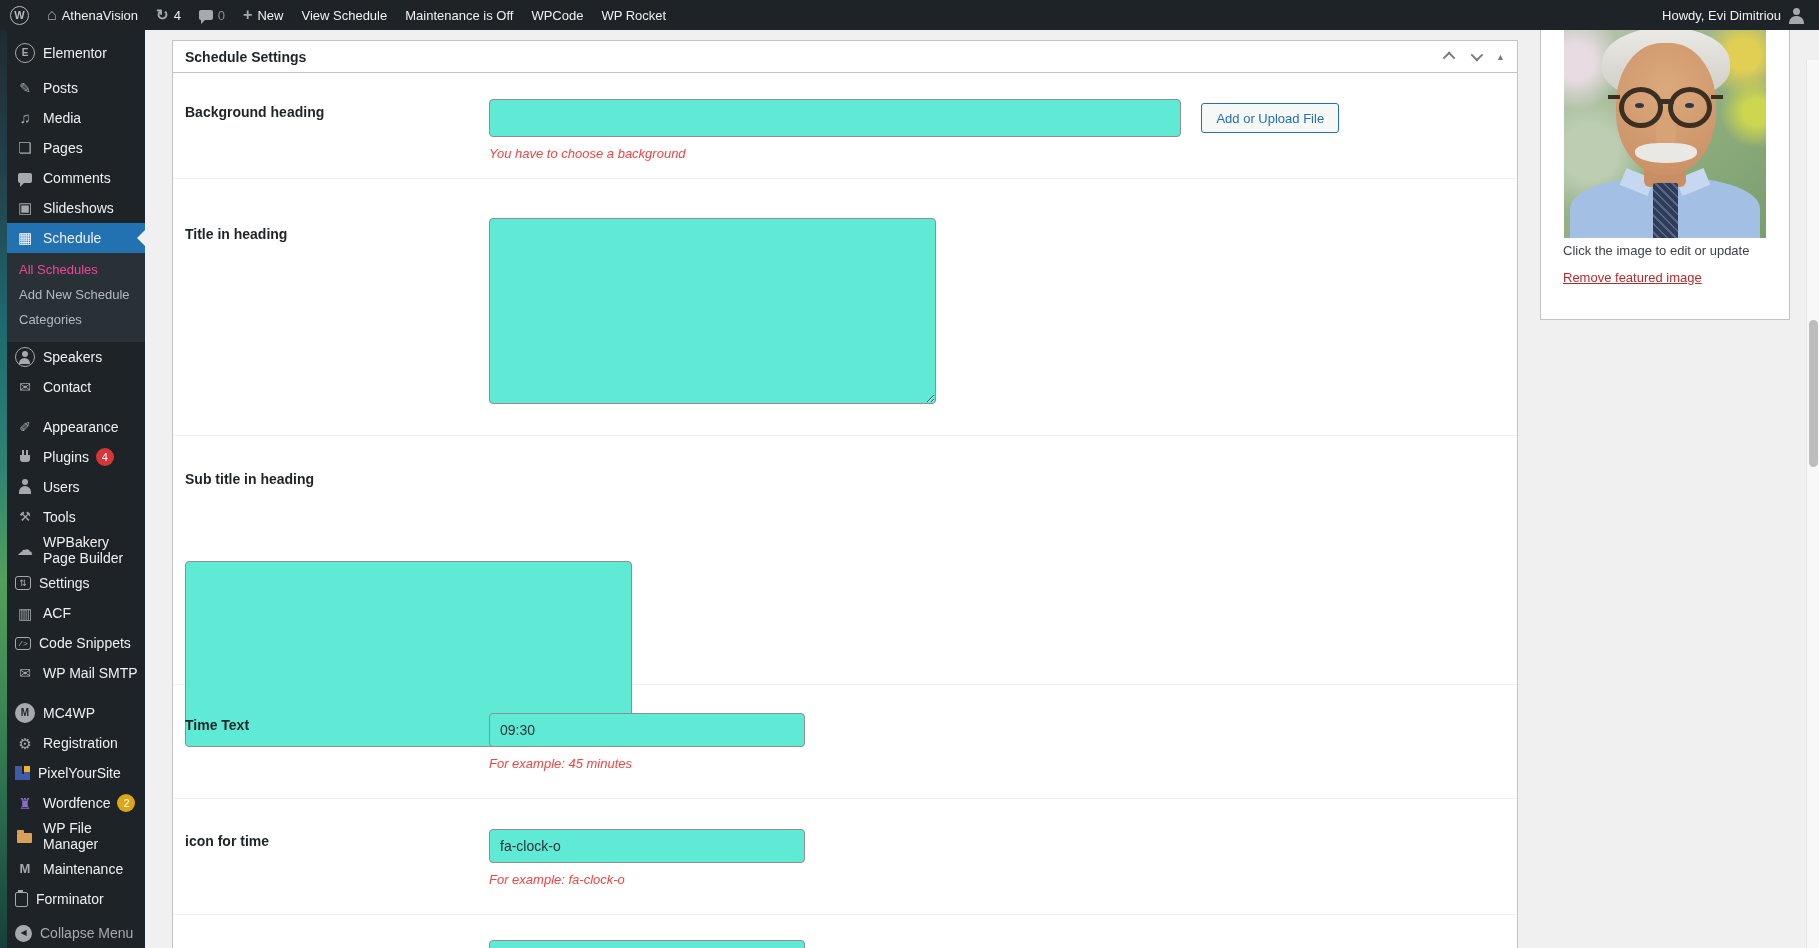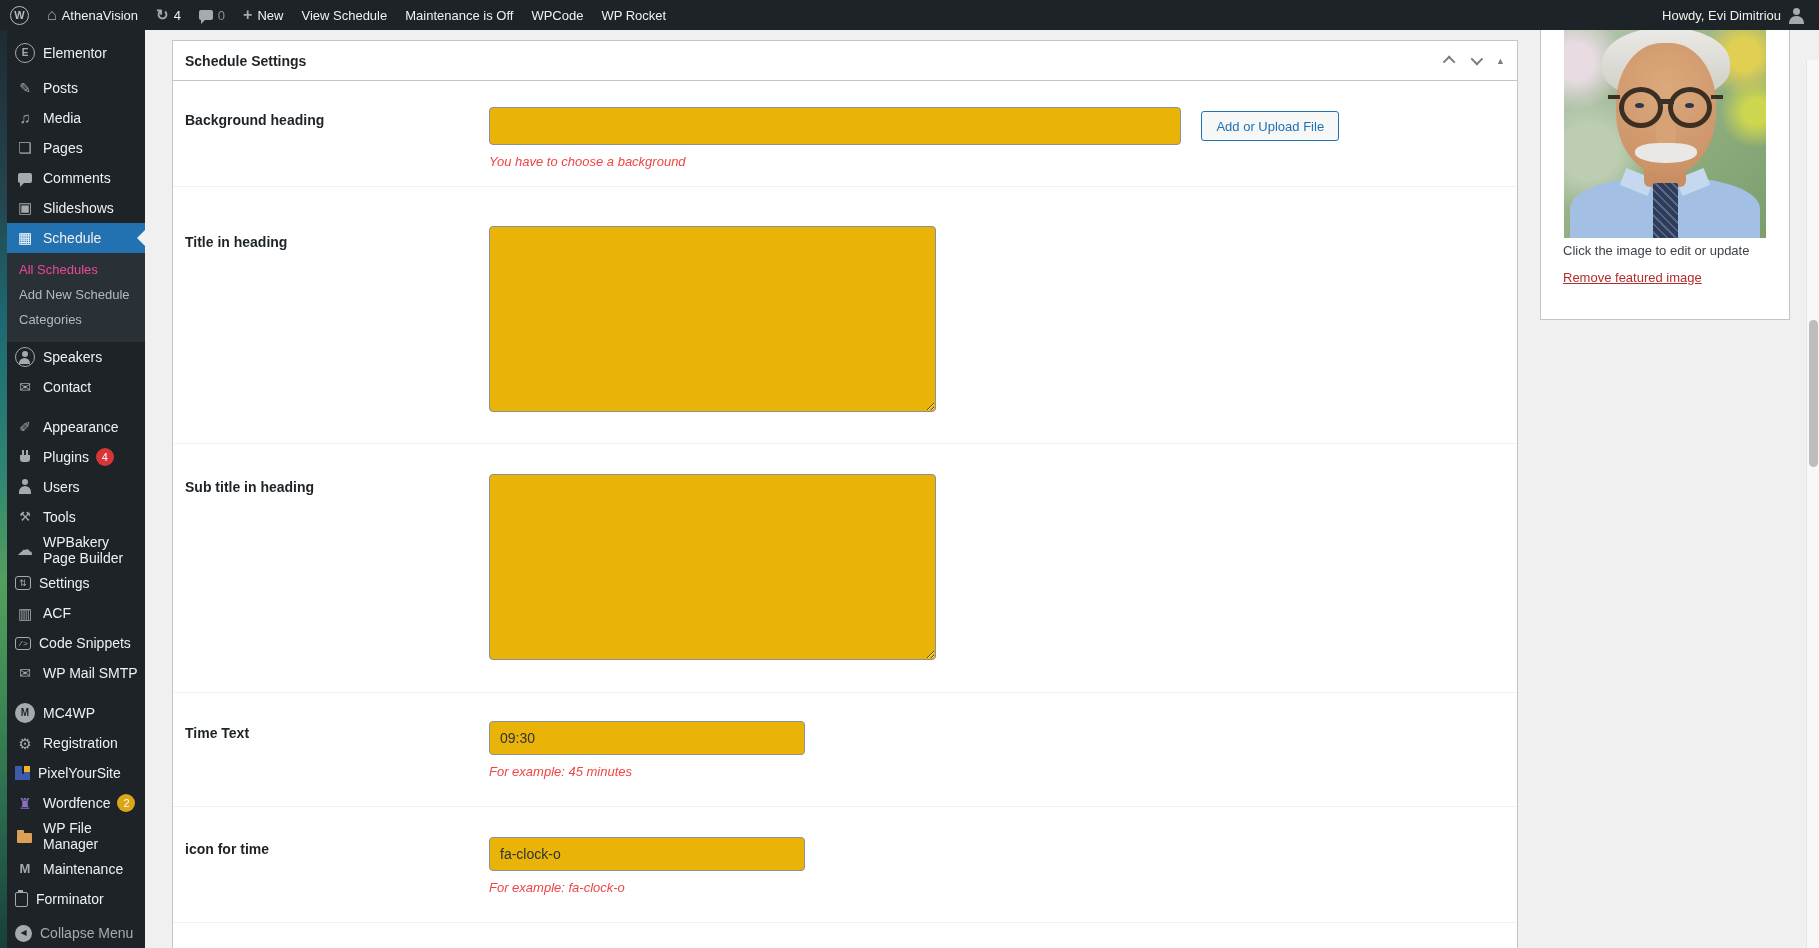--- a/index.html
+++ b/index.html
@@ -93,42 +93,42 @@
   .i-mlet::before { content:"M"; font-weight:bold; font-size:13px; }
   .i-clip { border:1.7px solid #a7aaad; border-radius:2px; width:13px !important; min-width:13px !important; height:15px !important; position:relative; }
   .i-clip::before { content:""; position:absolute; left:2px; top:-3px; width:5px; height:3px; background:#a7aaad; }
   .i-collapse { background:#a7aaad; border-radius:50%; width:17px !important; min-width:17px !important; height:17px !important; }
   .i-collapse::before { content:"◀"; font-size:8px; color:#1d2327; }
 
   
   #main { position:absolute; left:145px; top:30px; width:1674px; height:918px; background:#f0f0f1; overflow:hidden; }
   .postbox { position:absolute; left:27px; top:10px; width:1346px; height:1010px;
     background:#fff; border:1px solid #c3c4c7; }
-  .postbox-header { height:40px; border-bottom:1px solid #c3c4c7; display:flex; align-items:center; padding:0 12px; }
+  .postbox-header { height:32px; border-bottom:1px solid #c3c4c7; display:flex; align-items:center; padding:0 12px; }
   .postbox-title { font-size:14px; font-weight:bold; color:#1d2327; }
   .pb-controls { margin-left:auto; display:flex; align-items:center; gap:16px; color:#787c82; }
   .chev { width:9px; height:9px; border-left:2px solid #787c82; border-top:2px solid #787c82; cursor:pointer; }
   .chev.up { transform:rotate(45deg) translateY(2px); }
   .chev.down { transform:rotate(225deg) translateY(2px); }
   .tri-toggle { font-size:9px; cursor:pointer; }
 
   .row { display:flex; border-bottom:1px solid #f0f0f1; padding-left:12px;gap:44px; }
   .flabel { width:260px; font-size:14px; font-weight:600; color:#1d2327; }
   .fctl { flex:1; }
   .helper { font-style:italic; color:#ef4444; font-size:13px; margin-top:9px; }
   input.txt, textarea.txt { border:1px solid #8c8f94; border-radius:4px; font-size:14px;
-    color:#2c3338; padding:0 10px; background:#eab308; font-family:"Liberation Sans", sans-serif; }
+    color:#2c3338; padding:0 10px; background:#5eead4; font-family:"Liberation Sans", sans-serif; }
   textarea.txt { resize:both; padding:8px 10px; }
   .r1 { height:106px; } .r1 .flabel{padding-top:31px;} .r1 .fctl{padding-top:26px;}
   .r1 input { width:692px; height:38px; }
   .upload-btn { margin-left:16px; height:30px; padding:0 14px; font-size:13px; color:#2271b1;
     background:#f6f7f7; border:1px solid #2271b1; border-radius:3px; cursor:pointer; vertical-align:top; margin-top:4px;
     font-family:"Liberation Sans", sans-serif; }
   .r2 { height:257px; } .r2 .flabel{padding-top:47px;} .r2 .fctl{padding-top:39px;}
-  .r3 { height:249px; } .r3 .flabel{padding-top:35px;} .r3 .fctl{padding-top:30px;}
+  .r3 { height:249px;flex-direction:column; } .r3 .flabel{padding-top:35px;} .r3 .fctl{padding-top:30px;}
   .r2 textarea, .r3 textarea { width:447px; height:186px; }
   .r4 { height:114px; } .r4 .flabel{padding-top:32px;} .r4 .fctl{padding-top:28px;}
   .r5 { height:116px; } .r5 .flabel{padding-top:34px;} .r5 .fctl{padding-top:30px;}
   .r6 { height:90px; border-bottom:none; } .r6 .fctl{padding-top:25px;}
   .r4 input, .r5 input, .r6 input { width:316px; height:34px; }
 
   
   .sidebox { position:absolute; left:1395px; top:-4px; width:250px; height:294px;
     background:#fff; border:1px solid #c3c4c7; padding:0 22px; }
   .portrait { width:202px; height:211px; margin:0 auto; position:relative; overflow:hidden; cursor:pointer;

